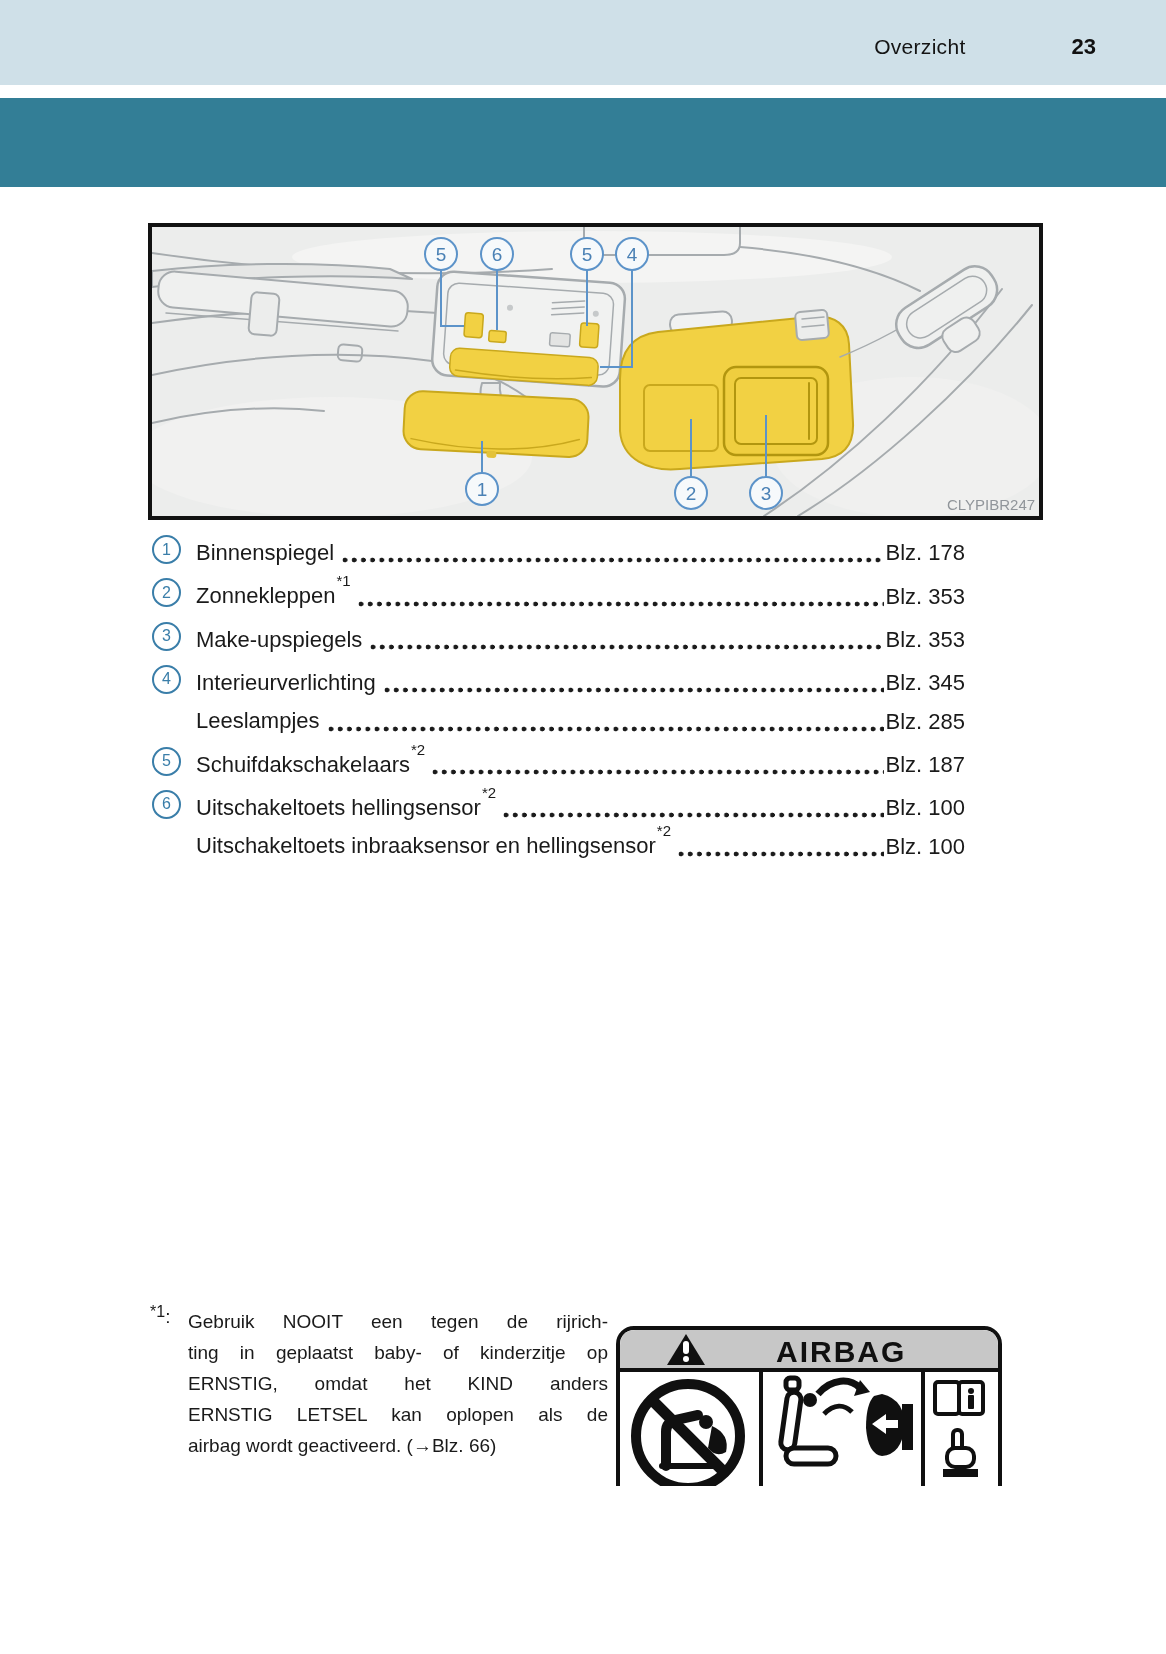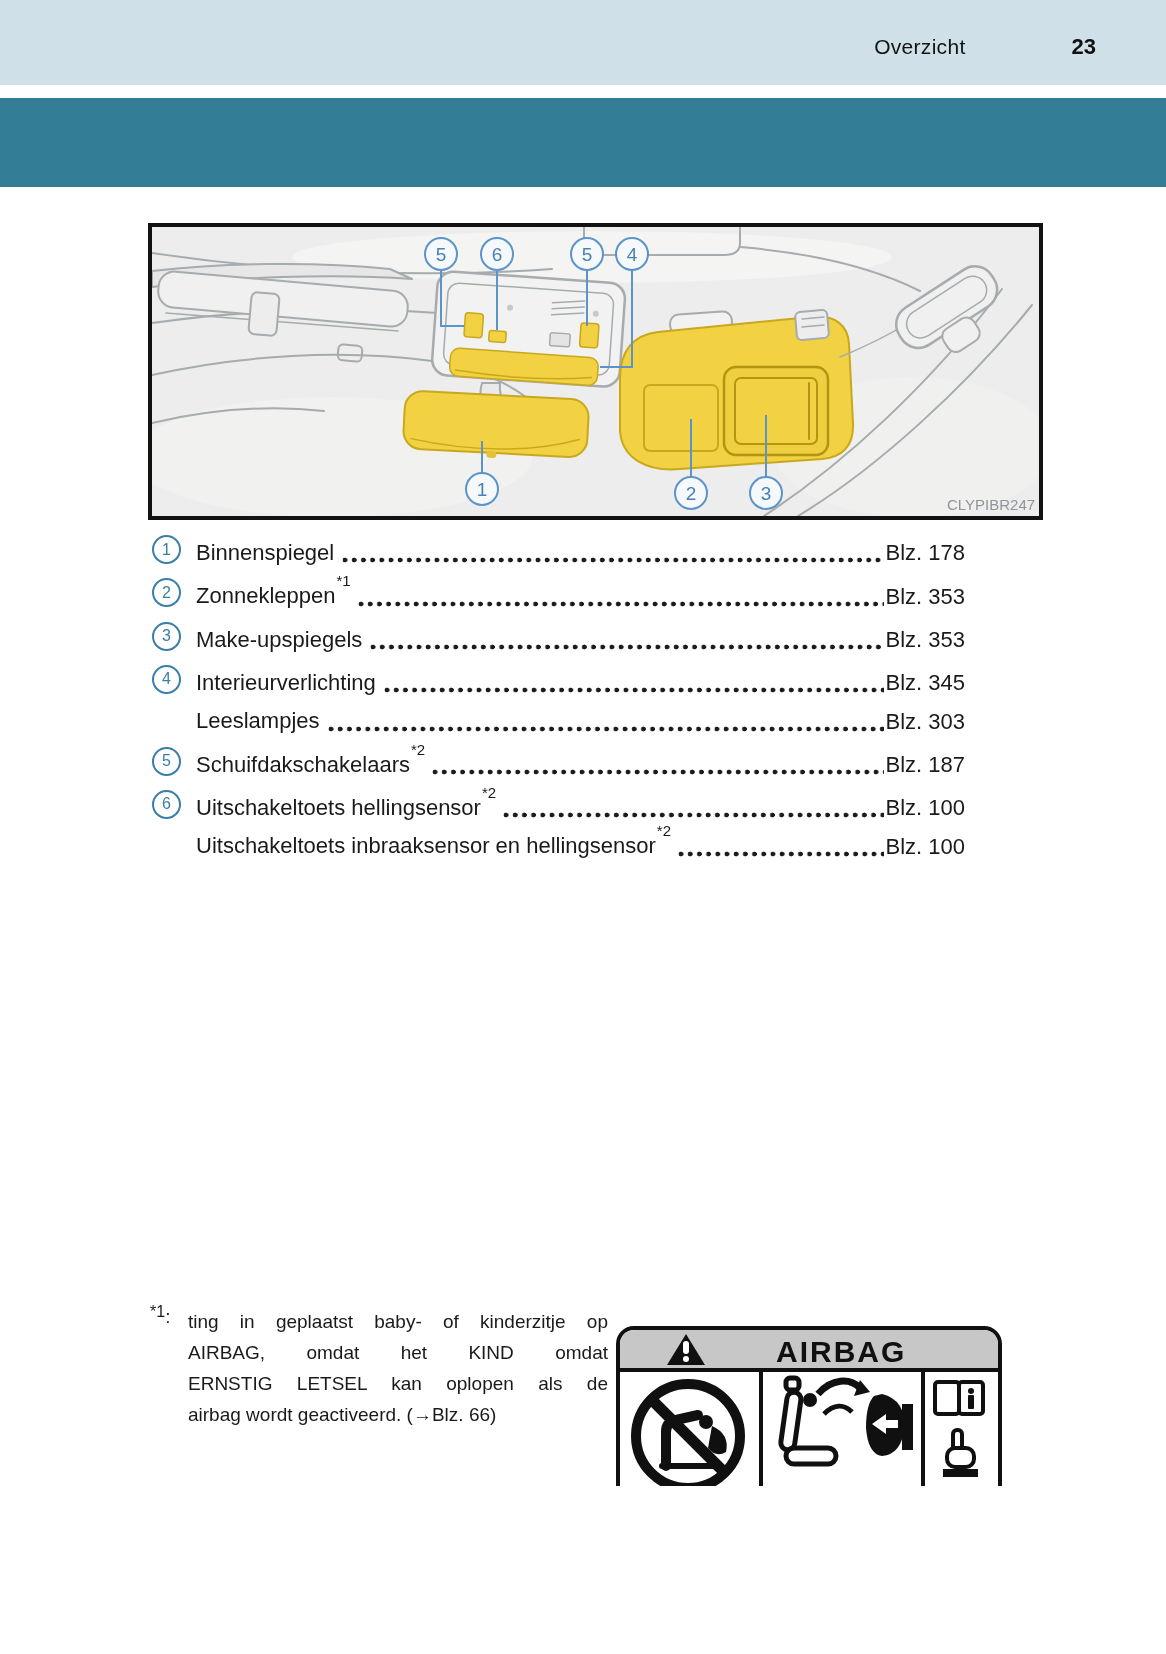--- a/index.html
+++ b/index.html
@@ -192,21 +192,21 @@
       <div class="num">4</div>
       <div class="content">
         <div class="line">
           <span class="lbl"><span>Interieurverlichting</span><sup class="sup"></sup></span>
           <span class="dots"></span>
           <span class="page-ref">Blz. 345</span>
         </div>
         <div class="line">
           <span class="lbl"><span>Leeslampjes</span><sup class="sup"></sup></span>
           <span class="dots"></span>
-          <span class="page-ref">Blz. 303</span>
+          <span class="page-ref">Blz. 285</span>
         </div>
       </div>
     </div>
 
     <div class="row">
       <div class="num">5</div>
       <div class="content">
           <div class="line">
         <span class="lbl"><span>Schuifdakschakelaars</span><sup class="sup">*2</sup></span>
         <span class="dots"></span>
@@ -230,22 +230,23 @@
         </div>
       </div>
     </div>
   </div>
 
   <div class="fn1">
     <div class="fn-marker">
       <span class="fn-star">*1</span><span>:</span>
     </div>
     <div class="fn1-body">
+      <div class="f1-line">Gebruik NOOIT een tegen de rijrich-</div>
       <div class="f1-line">ting in geplaatst baby- of kinderzitje op</div>
-      <div class="f1-line">AIRBAG, omdat het KIND omdat</div>
+      <div class="f1-line">ERNSTIG, omdat het KIND anders</div>
       <div class="f1-line">ERNSTIG LETSEL kan oplopen als de</div>
       <div class="f1-line last">airbag wordt geactiveerd. (→Blz. 66)</div>
     </div>
   </div>
 
   <svg class="airbag" viewBox="0 0 386 178">
     <rect x="2" y="2" width="382" height="174" rx="16" fill="#ffffff" stroke="#101010" stroke-width="4"></rect>
     <path d="M20,4 H366 Q382,4 382,20 L382,42 H4 L4,20 Q4,4 20,4 Z" fill="#C7C7C7"></path>
     <path d="M3,44 H383" stroke="#101010" stroke-width="4"></path>
     <g>

